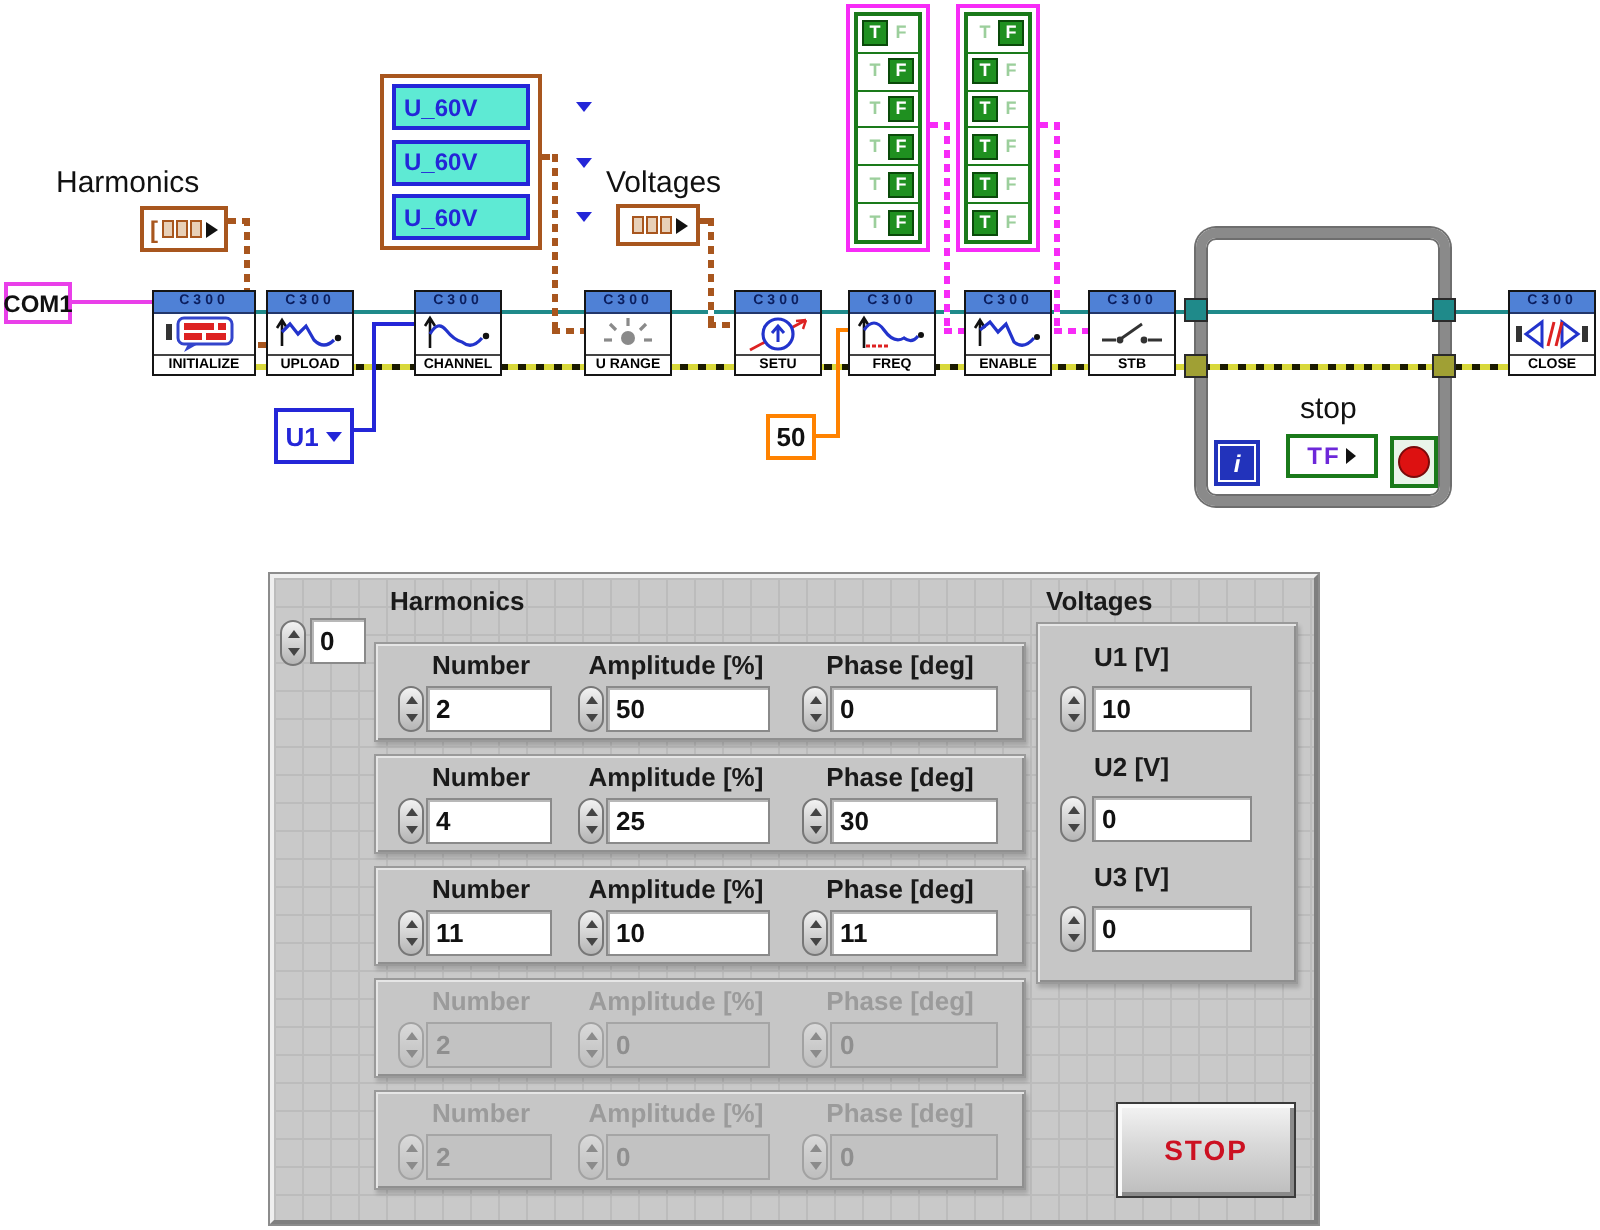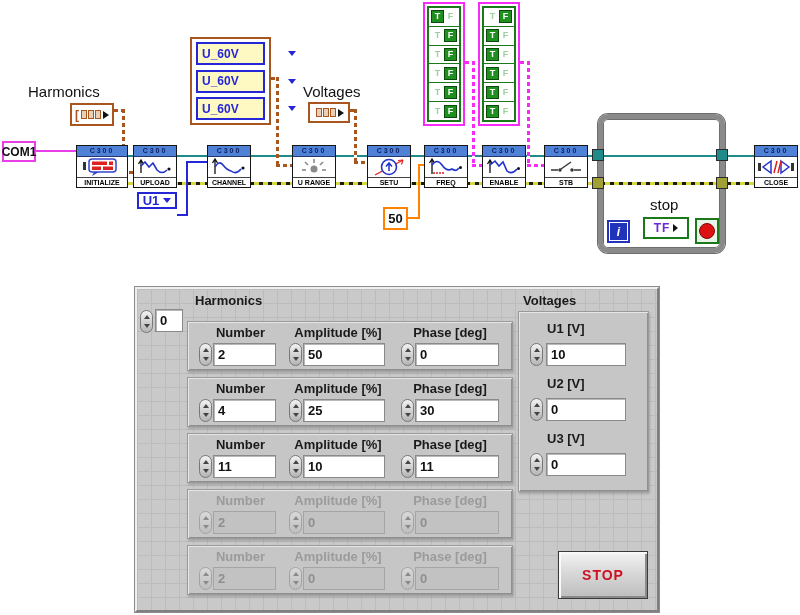--- a/index.html
+++ b/index.html
@@ -41,21 +41,21 @@
   .tri-right{width:0;height:0;border-top:4px solid transparent;border-bottom:4px solid transparent;
          border-left:6px solid #111;}
   .cl-glyph{display:inline-flex;gap:1px;align-items:center;margin:0 2px;}
   .cl-glyph i{display:block;width:4px;height:7px;border:1px solid #A8561E;background:#E8D0B8;}
   .bracket{color:#A8561E;font-weight:bold;font-size:12px;}
   
   .enum-array{position:absolute;left:190px;top:37px;width:81px;height:88px;z-index:3;
        border:2px solid #A8561E;background:#fff;box-sizing:border-box;padding:3px 4px;
        display:flex;flex-direction:column;justify-content:space-between;}
   .enum-item{height:23px;border:2px solid #2426D8;box-sizing:border-box;display:flex;
-       align-items:center;justify-content:space-between;padding:0 4px;background:#fef9c3;gap:45px;}
+       align-items:center;justify-content:space-between;padding:0 4px;background:#5eead4;gap:45px;}
   .enum-item span{color:#2426D8;font-weight:bold;font-size:12px;}
   
   .bool-array{position:absolute;top:2px;width:42px;height:124px;z-index:3;border:2px solid #F72BF7;
        background:#fff;box-sizing:border-box;padding:2px;}
   .bool-inner{width:100%;height:100%;background:#1A7A1A;box-sizing:border-box;padding:2px;
        display:flex;flex-direction:column;gap:1px;}
   .bcell{flex:1;background:#fff;display:flex;align-items:center;justify-content:space-between;
        padding:0 2px;}
   .bt{font-size:9px;font-weight:bold;line-height:11px;width:11px;text-align:center;}
   .bt.active{background:#1F9020;color:#fff;border:1px solid #0A4A0A;}
@@ -251,21 +251,21 @@
             <span class="bt active">T</span>
             <span class="bt ghost">F</span>
           </div>
         </div>
     </div>
 
     <div class="const orgb" style="left:383px;top:207px;width:25px;height:23px;">
       <span class="txt">50</span>
     </div>
 
-    <div class="const blueb" style="left:137px;top:192px;width:40px;height:17px;">
+    <div class="const blueb" style="left:137px;top:204px;width:40px;height:28px;">
       <span class="txt bluetxt">U1</span>
       <span class="tri-down"></span>
     </div>
 
     <div class="node" style="left:76px;width:52px;">
       <div class="node-header">C300</div>
       <div class="node-icon">
         <svg width="40" height="20" viewBox="0 0 40 20">
           <rect x="7" y="2" width="27" height="13" rx="3" fill="#fff" stroke="#3344CC" stroke-width="1.5"></rect>
           <rect x="10" y="4.5" width="15" height="3.5" fill="#D22"></rect>

